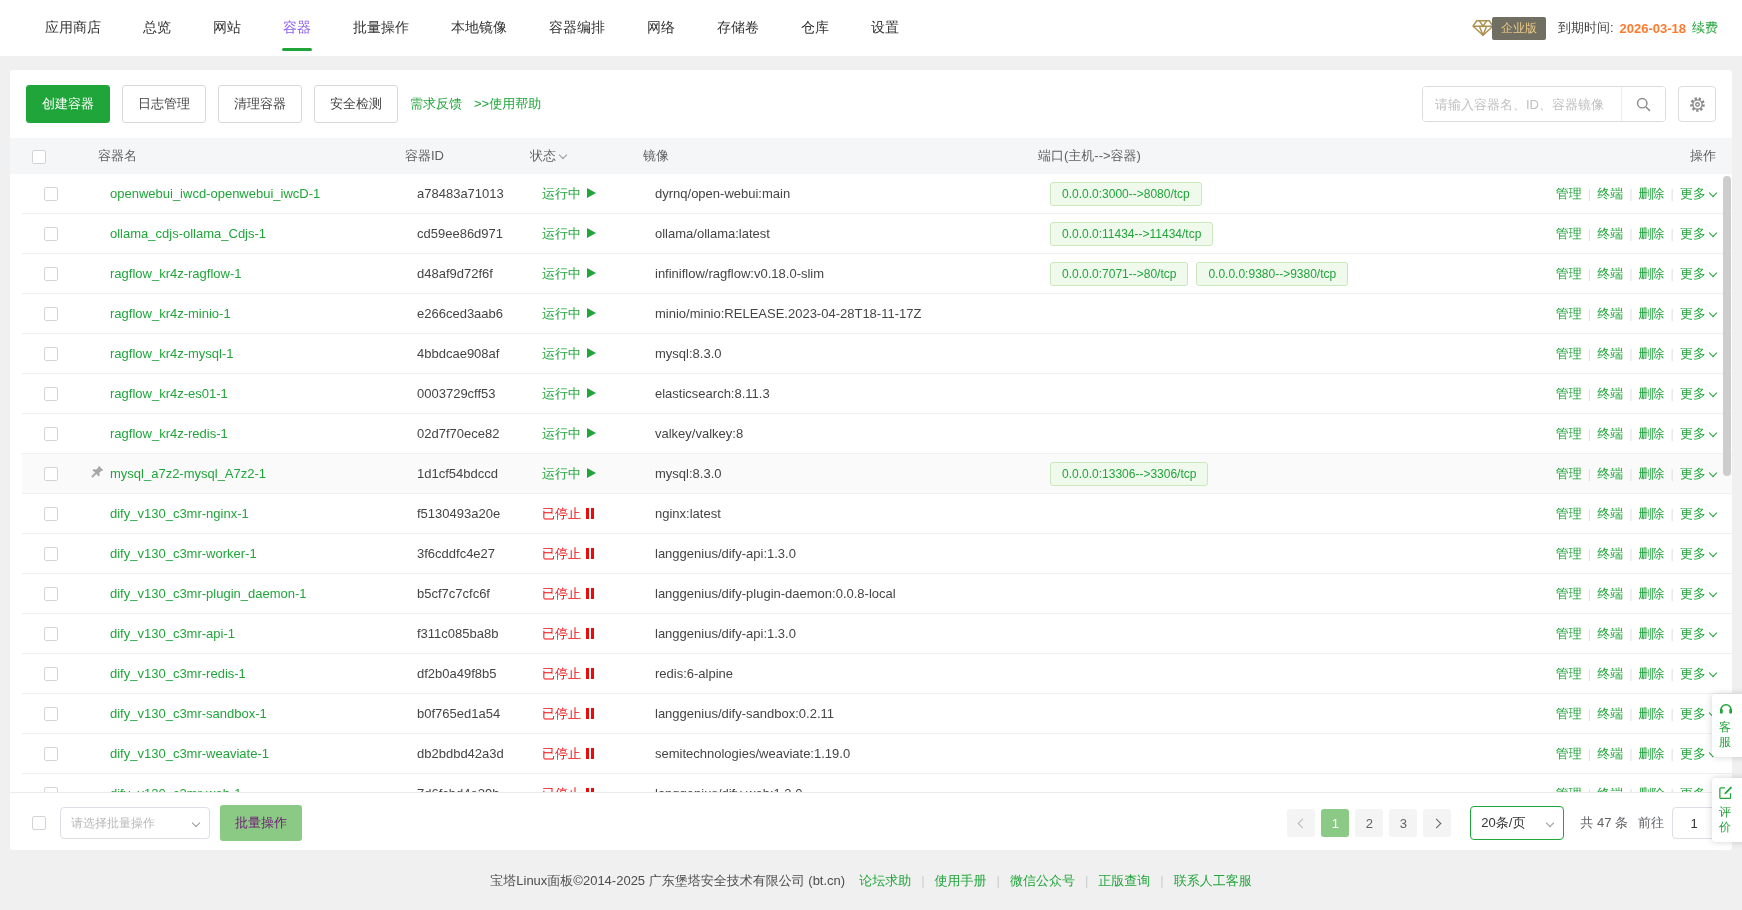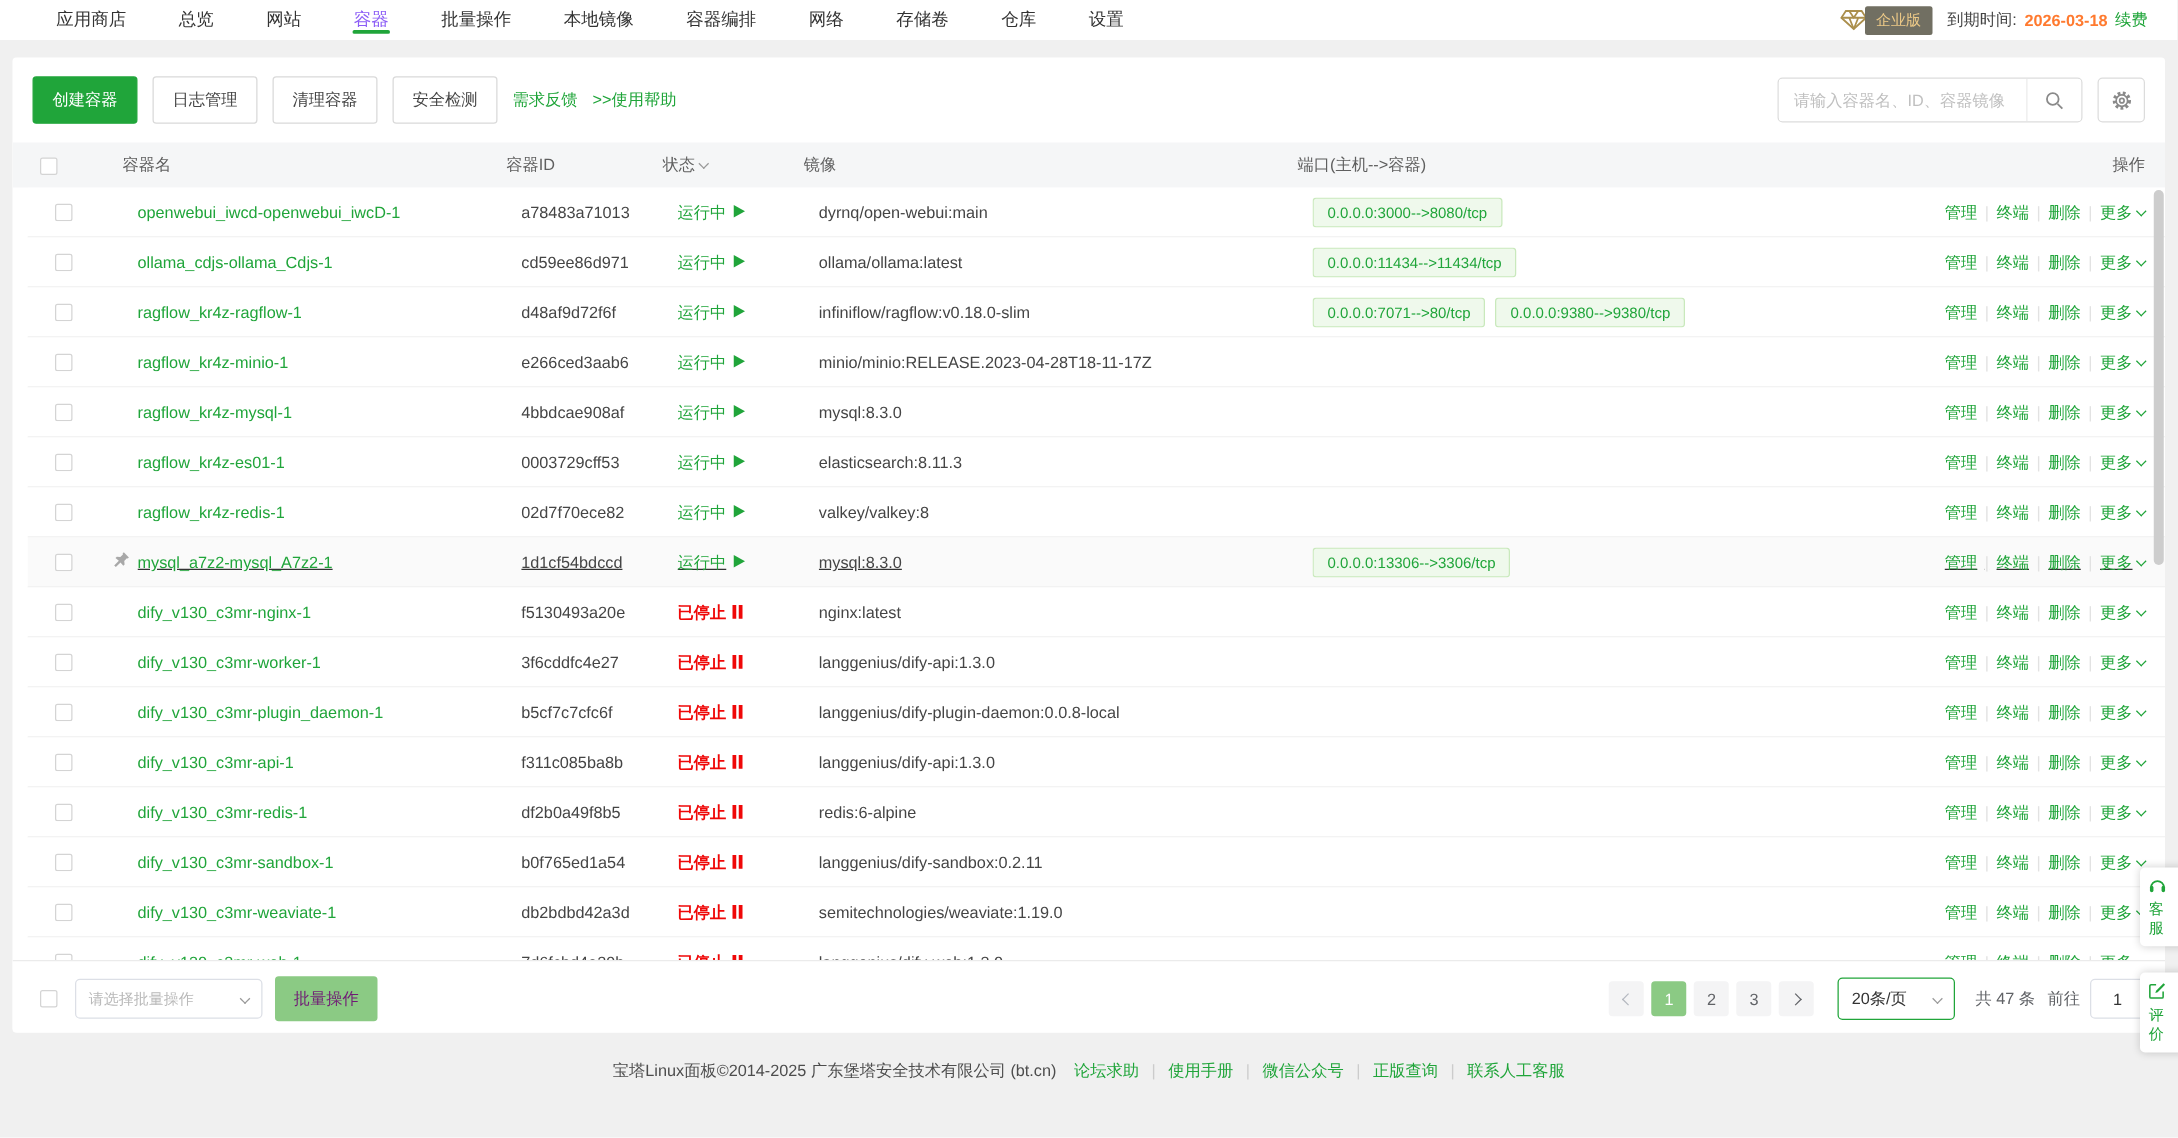--- a/index.html
+++ b/index.html
@@ -1,20 +1,20 @@
 <!DOCTYPE html>
 <html><head>
 <meta charset="utf-8">
 <style>
   * { margin:0; padding:0; box-sizing:border-box; }
   html,body { width:1742px; height:910px; overflow:hidden; }
   body { font-family:"Liberation Sans","DejaVu Sans",sans-serif; background:#f0f0f0; color:#333; font-size:13px; }
 
   
-  .topnav { height:32px; background:#fff; display:flex; align-items:center; padding:0 24px; }
+  .topnav { height:56px; background:#fff; display:flex; align-items:center; padding:0 24px; }
   .nav-items { display:flex; height:100%; }
   .nav-item { position:relative; display:flex; align-items:center; padding:0 21px; font-size:14px; color:#333; cursor:pointer; }
   .nav-item.active { color:#8b5cf6; }
   .nav-item.active::after { content:""; position:absolute; bottom:5px; left:50%; transform:translateX(-50%); width:30px; height:3px; background:#20a53a; border-radius:2px; }
   .license { margin-left:auto; display:flex; align-items:center; font-size:13px; }
   .license .badge { background:#716f62; color:#ecc987; font-size:12px; padding:3px 9px; border-radius:2px; margin-left:-4px; }
   .license .expiry-label { margin-left:12px; color:#444; }
   .license .expiry-date { color:#ff7a2f; font-weight:bold; margin-left:6px; }
   .license .renew { color:#20a53a; margin-left:6px; cursor:pointer; }
 
@@ -35,26 +35,26 @@
 
   
   .grid { display:grid; grid-template-columns:52px 36px 307px 125px 113px 395px 1fr 200px; align-items:center; }
   .thead { height:36px; background:#f5f6f7; color:#5f5f5f; font-size:13px; }
   .thead .cell, .trow .cell { overflow:hidden; white-space:nowrap; text-overflow:ellipsis; }
   .c-check { padding-left:22px; }
   .c-actions { text-align:right; padding-right:16px; }
   .cb { width:14px; height:14px; border:1px solid #d4d4d4; border-radius:2px; background:#fff; display:inline-block; vertical-align:middle; cursor:pointer; }
   .tbody { height:618px; overflow:hidden; position:relative;margin-left:12px; }
   .trow { height:40px; border-bottom:1px solid #f0f0f0; font-size:13px; background:#fff; }
-  .trow.pinned { background:#fafafa;text-decoration:underline; }
+  .trow.pinned { background:#fafafa; }
   .c-name { color:#20a53a; cursor:pointer; text-decoration:none; }
   .c-id { color:#454545; }
   .c-image { color:#454545; }
   .status-running { color:#20a53a; }
-  .status-stopped { color:#ef0808; font-weight:bold; }
+  .status-stopped { color:#ef0808; font-weight:normal; }
   .play { width:0; height:0; border-left:9px solid #20a53a; border-top:5px solid transparent; border-bottom:5px solid transparent; display:inline-block; margin-left:6px; }
   .pause { display:inline-flex; gap:2px; margin-left:5px; vertical-align:-1px; }
   .pause i { width:3px; height:11px; background:#ef0808; display:block; }
   .port-badge { display:inline-block; background:#eff9ec; border:1px solid #c9e9bc; color:#20a53a; font-size:12px; padding:4px 11px; border-radius:3px; margin-right:8px; }
   .act { color:#20a53a; cursor:pointer; }
   .act-sep { color:#e2e2e2; margin:0 6px; }
   .chev { display:inline-block; width:6px; height:6px; border-right:1.4px solid currentColor; border-bottom:1.4px solid currentColor; transform:rotate(45deg); margin-left:4px; vertical-align:2px; }
   .chev.gray { color:#999; }
   .scroll-thumb { position:absolute; top:2px; right:1px; width:8px; height:300px; background:#cdcdcd; border-radius:4px; }
 

